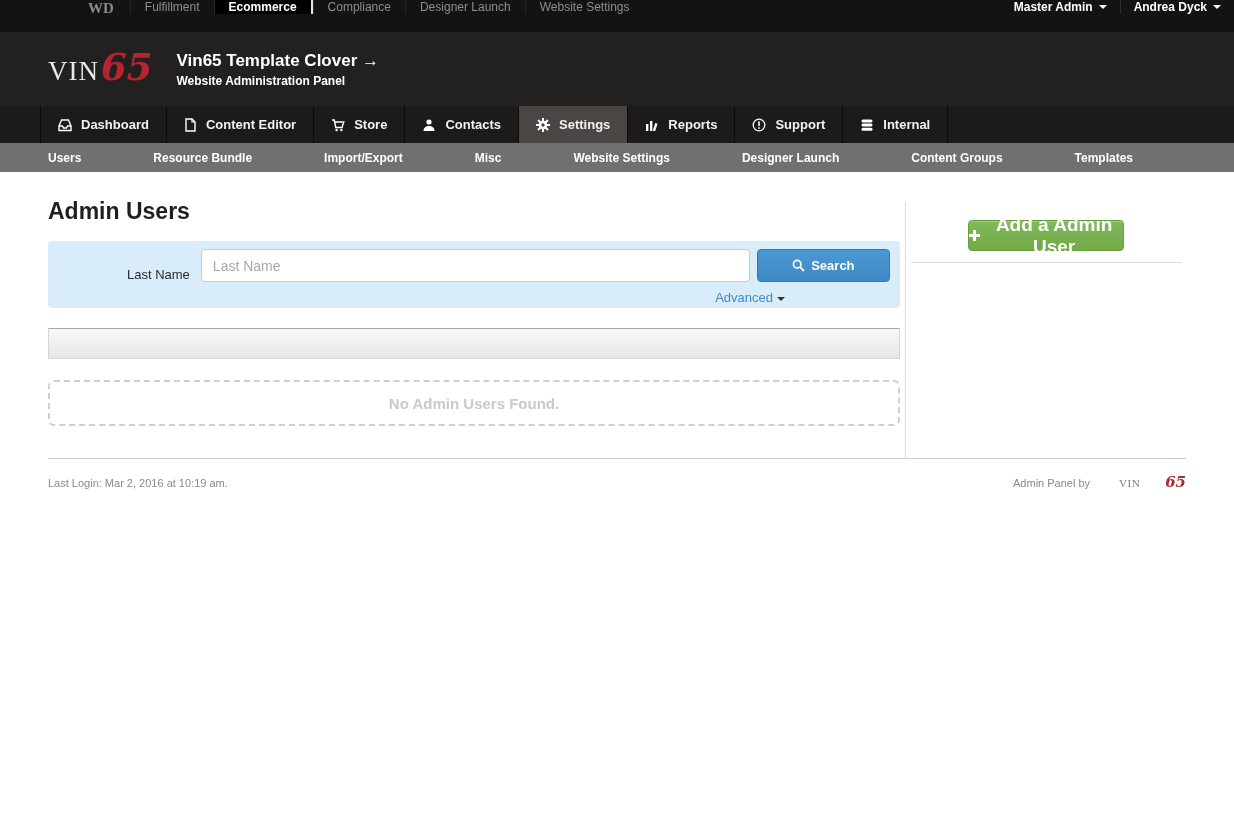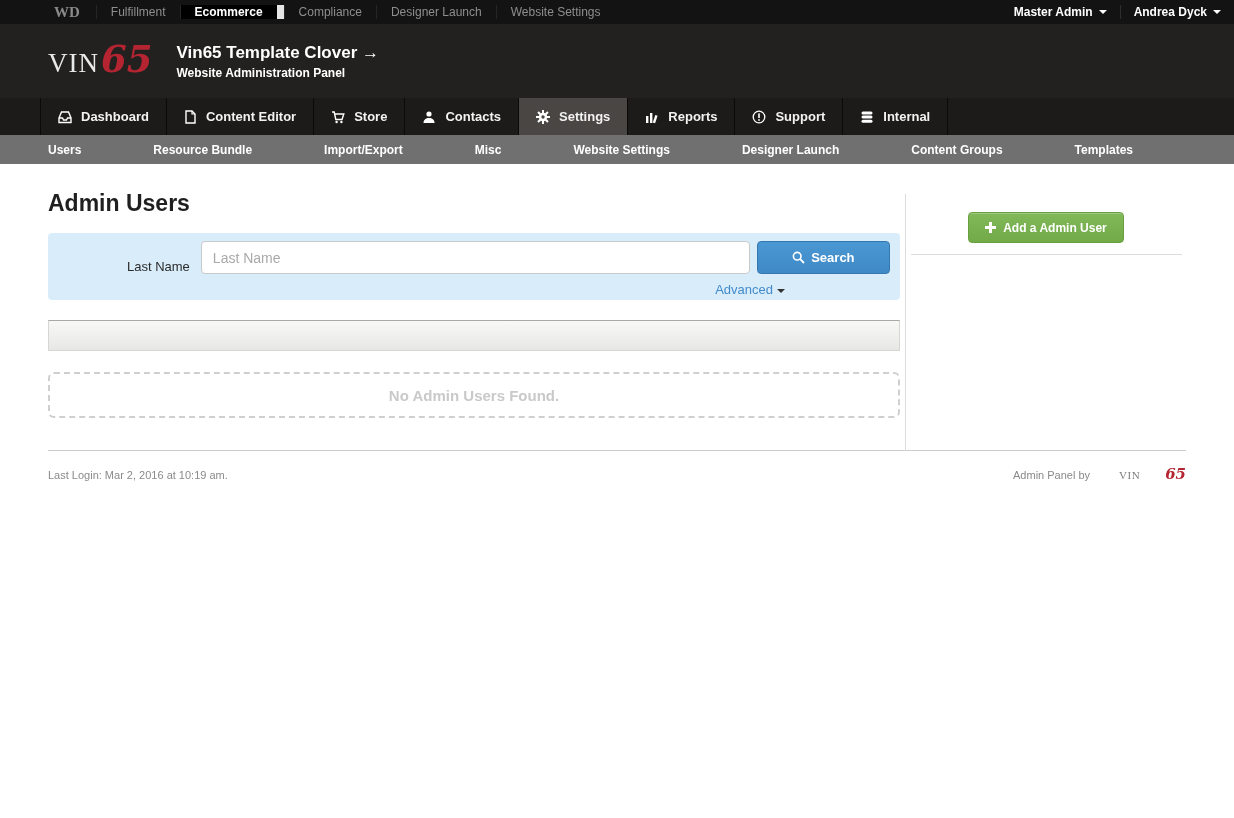--- a/index.html
+++ b/index.html
@@ -1,22 +1,22 @@
 <!DOCTYPE html>
 <html><head>
 <meta charset="utf-8">
 <style>
   * { margin:0; padding:0; box-sizing:border-box; }
   html,body { width:1234px; height:818px; background:#fff; font-family:"Liberation Sans", sans-serif; overflow:hidden; }
 
   
-  .topbar { height:24px; background:#131313; display:flex; align-items:center; font-size:12px; }
+  .topbar { height:32px; background:#131313; display:flex; align-items:flex-start; font-size:12px;padding-left:34px; }
   .topbar-logo { display:flex; align-items:center; padding:0 16px 0 54px; font-family:"Liberation Serif", serif; font-weight:bold; font-size:15px; color:#8a8a8a; cursor:pointer; }
   .topbar-item { display:flex; align-items:center; padding:0 14px; color:#8e8e8e; border-left:1px solid #262626; cursor:pointer; }
-  .topbar-item.active { background:#000; color:#fff; font-weight:bold; border-right:7px solid #e5e5e5; }
+  .topbar-item.active { background:#000; color:#fff; font-weight:bold; border-right:2px solid #e5e5e5; }
   .topbar-spacer { flex:1; }
   .topbar-user { display:flex; align-items:center; padding:0 13px; color:#fff; font-weight:bold; cursor:pointer; }
   .topbar-user + .topbar-user { border-left:1px solid #2e2e2e; }
   .caret-w { display:inline-block; width:0; height:0; border-left:4px solid transparent; border-right:4px solid transparent; border-top:4px solid #fff; margin-left:6px; }
 
   
   .brand { height:74px; background:#232120; display:flex; align-items:center; padding-left:48px; }
   .logo { display:flex; align-items:baseline; cursor:pointer; }
   .logo-vin { font-family:"Liberation Serif", serif; color:#e9e9e9; font-size:27px; letter-spacing:1px; }
   .logo-65 { font-family:"DejaVu Serif", serif; font-style:italic; font-weight:bold; color:#b42531; font-size:37px; line-height:30px; margin-left:2px; }
@@ -49,21 +49,21 @@
   .advanced-link { font-size:13px; color:#428bca; cursor:pointer; }
   .caret-d { display:inline-block; width:0; height:0; border-left:4px solid transparent; border-right:4px solid transparent; border-top:4px solid #333; margin-left:4px; vertical-align:middle; }
 
   .grid-header { margin:20px 0 0 48px; width:852px; height:31px; background:linear-gradient(#f8f8f7,#e7e7e5); border:1px solid #d6d6d4; border-top:1px solid #a9a9a9; border-radius:0 0 1px 1px; }
   .empty-box { margin:21px 0 0 48px; width:852px; height:46px; border:2px dashed #cfcfcf; border-radius:6px; display:flex; align-items:center; justify-content:center; }
   .empty-text { color:#c9c9c9; font-size:15px; font-weight:bold; }
 
   .v-divider { position:absolute; left:905px; top:4px; width:1px; height:257px; background:#dcdcdc; }
 
   .side { position:absolute; left:906px; top:0; width:280px; padding-top:22px; }
-  .add-btn { display:flex; align-items:center; justify-content:center; gap:7px; width:156px; height:31px; margin:0 auto; background:linear-gradient(#81b859,#72aa48); border:1px solid #69a03f; border-radius:4px; color:#fff; font-size:12px; font-weight:bold; cursor:pointer; box-shadow:inset 0 1px 0 rgba(255,255,255,.25); }
+  .add-btn { display:flex; align-items:center; justify-content:center; gap:7px; width:156px; height:31px; margin:0 auto; background:linear-gradient(#81b859,#72aa48); border:1px solid #69a03f; border-radius:4px; color:#fff; font-size:19px; font-weight:bold; cursor:pointer; box-shadow:inset 0 1px 0 rgba(255,255,255,.25); }
   .plus-icon { position:relative; width:11px; height:11px; display:inline-block; }
   .plus-icon::before { content:""; position:absolute; left:0; top:4px; width:11px; height:3px; background:#fff; }
   .plus-icon::after { content:""; position:absolute; left:4px; top:0; width:3px; height:11px; background:#fff; }
   .side-divider { margin:11px 4px 0 5px; border:0; border-top:1px solid #ddd; }
 
   .footer-divider { margin:32px 48px 0 48px; border:0; border-top:1px solid #ccc; }
   .footer { margin:14px 48px 0 48px; display:flex; justify-content:space-between; align-items:baseline; }
   .last-login { font-size:11px; color:#8a8a8a; }
   .credit { font-size:11px; color:#8a8a8a; display:flex; align-items:baseline;gap:25px; }
   .credit-vin { font-family:"Liberation Serif", serif; color:#7d7d7d; font-size:11px; letter-spacing:.5px; margin-left:4px; }

